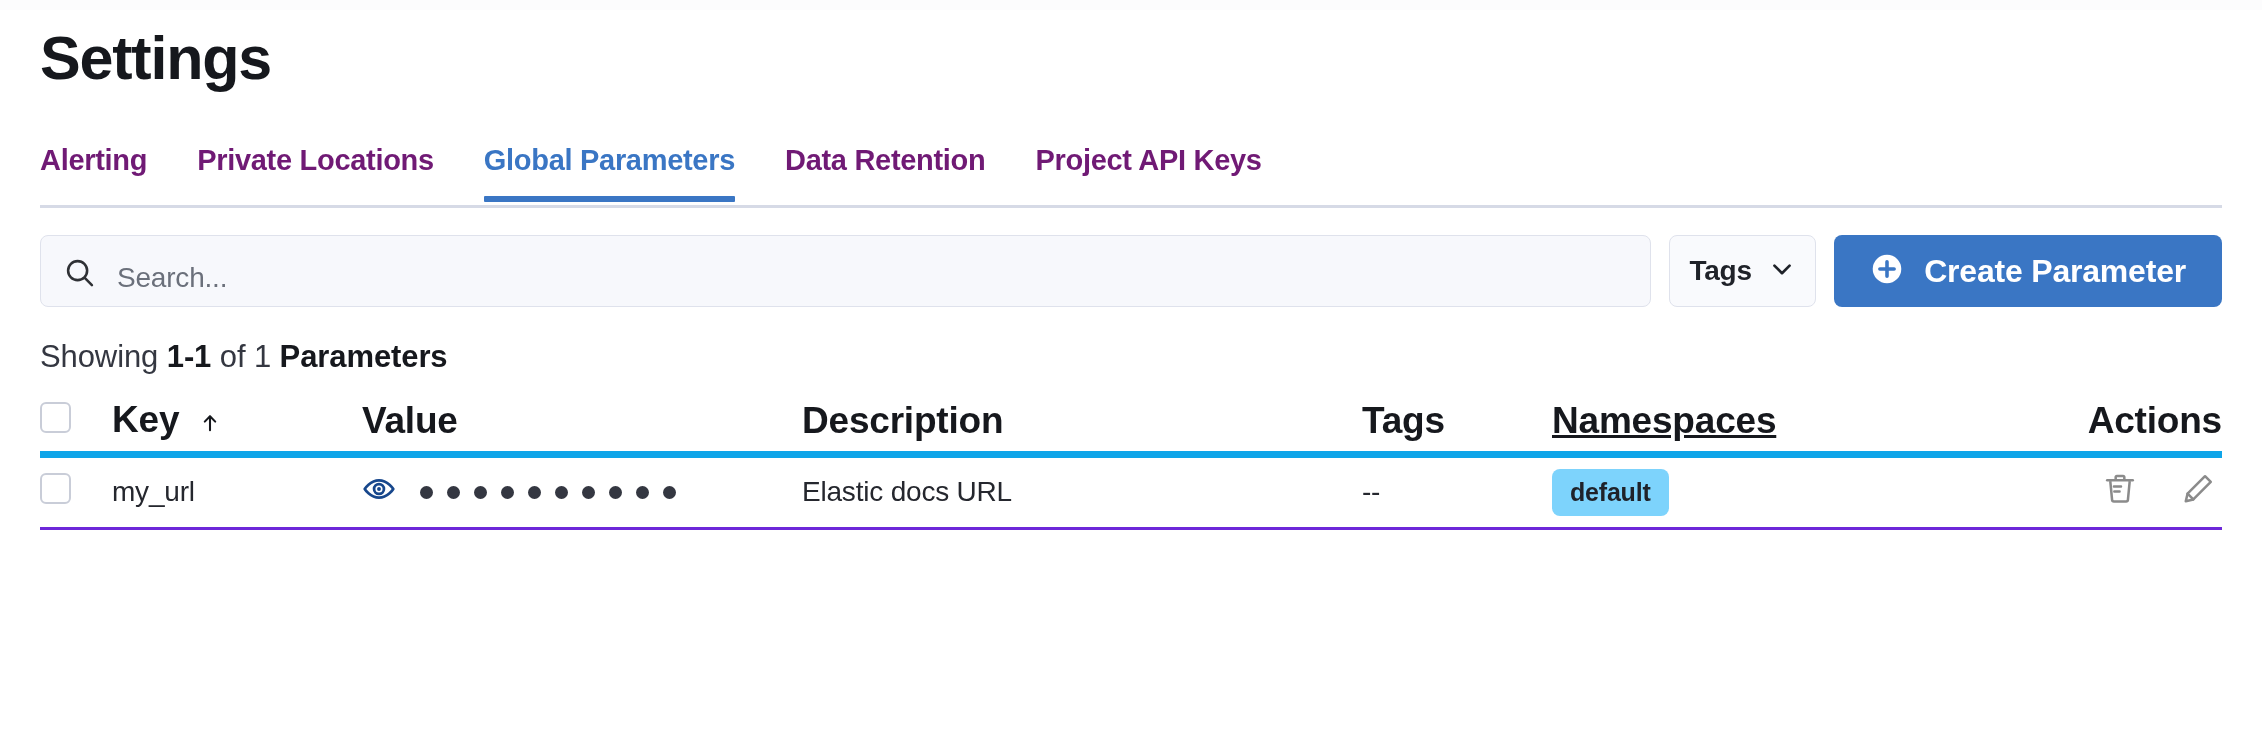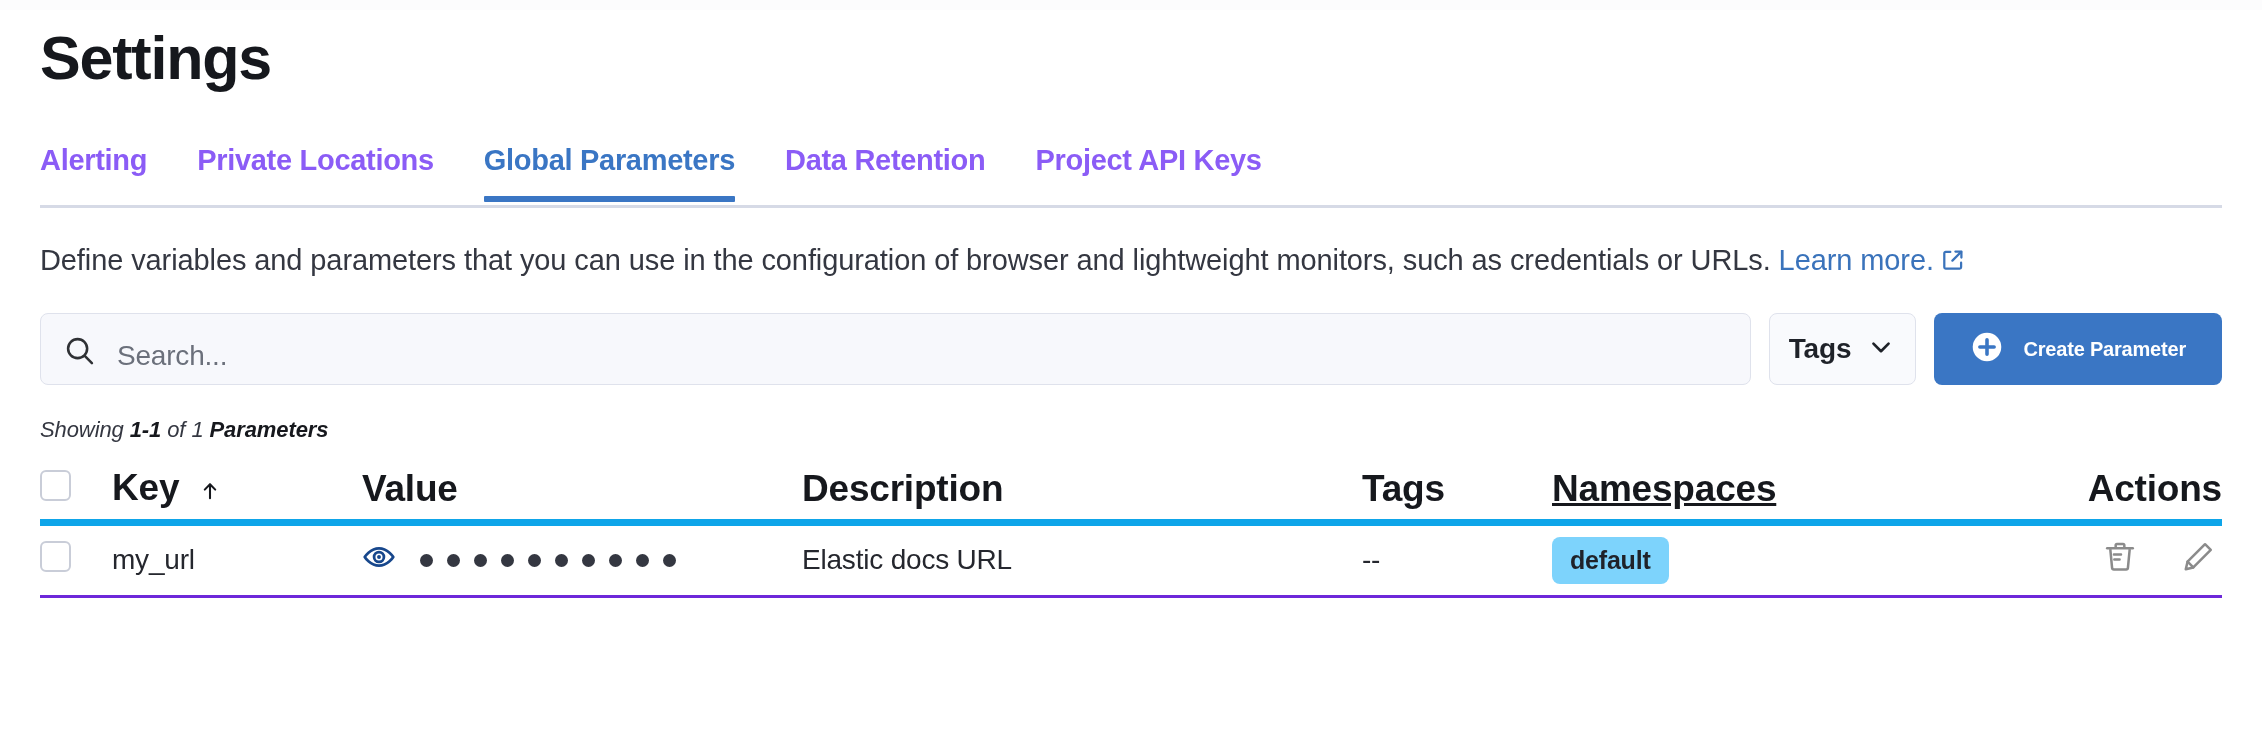--- a/index.html
+++ b/index.html
@@ -53,21 +53,21 @@
     margin-top: 36px;
     height: 78px;
     border-bottom: 3px solid #d6dae6;
     display: flex;
     align-items: flex-start;
     box-sizing: border-box;
   }
   .tab {
     font-size: 29px;
     font-weight: bold;
-    color: #8b5cf6;
+    color: #701a75;
     padding: 14px 0 22px 0;
     margin-right: 50px;
     cursor: pointer;
     position: relative;
     white-space: nowrap;
     letter-spacing: -0.3px;
   }
   .tab.active {
     color: #3a76c4;
   }
@@ -153,34 +153,33 @@
     border-radius: 8px;
     display: flex;
     align-items: center;
     justify-content: center;
     gap: 20px;
     padding: 0 36px;
     cursor: pointer;
     color: #ffffff;
   }
   .create-btn-label {
-    font-size: 20px;
+    font-size: 32px;
     font-weight: bold;
     color: #ffffff;
     letter-spacing: -0.2px;
     white-space: nowrap;
   }
 
   
   .showing {
     margin-top: 32px;
-    font-size: 22px;
+    font-size: 31px;
     color: #343741;
     letter-spacing: -0.1px;
-    font-style: italic;
   }
   .showing b { font-weight: bold; color: #16181d; }
 
   
   .tbl {
     margin-top: 17px;
     width: 2182px;
     border-collapse: collapse;
     table-layout: fixed;
   }
@@ -275,27 +274,20 @@
     <h1 class="page-title">Settings</h1>
 
     <div class="tabs">
       <div class="tab">Alerting</div>
       <div class="tab">Private Locations</div>
       <div class="tab active">Global Parameters</div>
       <div class="tab">Data Retention</div>
       <div class="tab">Project API Keys</div>
     </div>
 
-    <div class="desc">
-      <span>Define variables and parameters that you can use in the configuration of browser and lightweight monitors, such as credentials or URLs. </span><a class="link">Learn more.</a><span class="ext-icon"><svg width="24" height="24" viewBox="0 0 16 16" fill="none">
-            <path d="M6.2 2.6H3.1a.9.9 0 0 0-.9.9v9.4a.9.9 0 0 0 .9.9h9.4a.9.9 0 0 0 .9-.9v-3.1" stroke="#3a73bb" stroke-width="1.5" stroke-linecap="round"></path>
-            <path d="M9.6 2.4h4v4" stroke="#3a73bb" stroke-width="1.5" stroke-linecap="round" stroke-linejoin="round"></path>
-            <path d="M13.4 2.6 7.6 8.4" stroke="#3a73bb" stroke-width="1.5" stroke-linecap="round"></path>
-          </svg></span>
-    </div>
 
     <div class="controls">
       <div class="search-box">
         <span class="search-icon">
           <svg width="34" height="34" viewBox="0 0 20 20" fill="none">
             <circle cx="8.6" cy="8.6" r="5.6" stroke="#2f3135" stroke-width="1.5"></circle>
             <path d="M12.8 12.9 17 17.1" stroke="#2f3135" stroke-width="1.5" stroke-linecap="round"></path>
           </svg>
         </span>
         <span class="search-placeholder">Search...</span>

